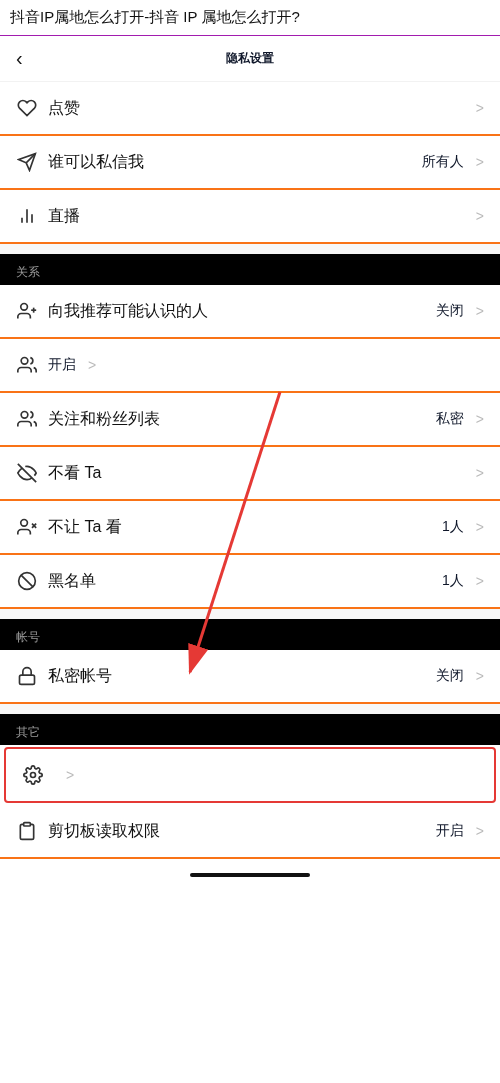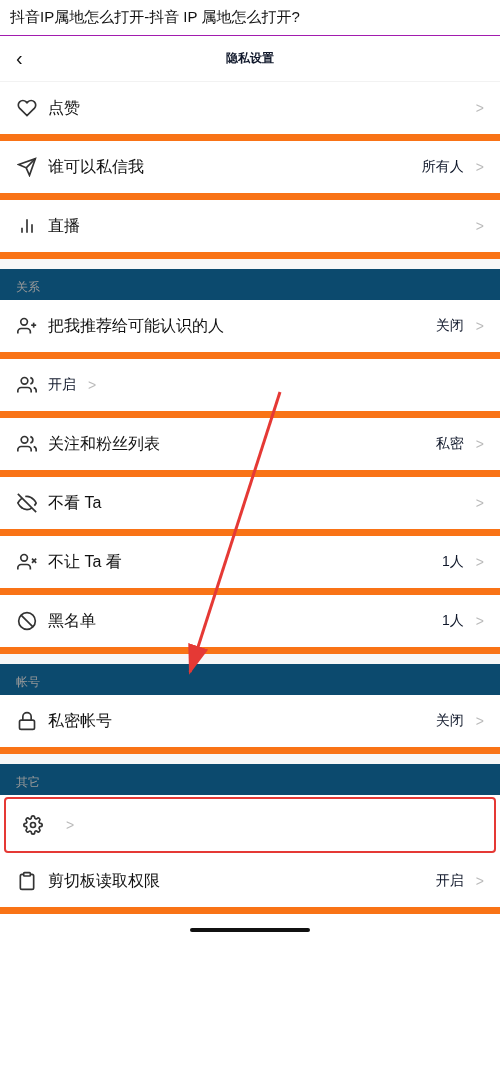--- a/index.html
+++ b/index.html
@@ -47,30 +47,30 @@
       font-size: 12px;
       font-weight: 700;
       color: #0f172a;
     }
 
     
     .section-label {
       padding: 10px 16px 4px 16px;
       font-size: 12px;
       color: #999;
-      background: #0c4a6e;
+      background: #000000;
     }
 
     
     .menu-item {
       display: flex;
       align-items: center;
       padding: 15px 16px;
       background: #fff;
-      border-bottom: 7px solid #f97316;
+      border-bottom: 2px solid #f97316;
       cursor: pointer;
       position: relative;
     }
     .menu-item.highlighted {
       border: 2px solid #e53935;
       margin: 2px 4px;
       border-radius: 4px;
     }
     .menu-item-icon {
       width: 22px;
@@ -188,21 +188,21 @@
 
   <div class="menu-item">
     <span class="menu-item-icon">
       <svg width="20" height="20" viewBox="0 0 24 24" fill="none" stroke="#333" stroke-width="2">
         <path d="M16 21v-2a4 4 0 0 0-4-4H5a4 4 0 0 0-4 4v2"></path>
         <circle cx="8.5" cy="7" r="4"></circle>
         <line x1="20" y1="8" x2="20" y2="14"></line>
         <line x1="23" y1="11" x2="17" y2="11"></line>
       </svg>
     </span>
-    <span class="menu-item-text">把我推荐给可能认识的人</span>
+    <span class="menu-item-text">向我推荐可能认识的人</span>
     <span class="menu-item-value">关闭</span>
     <span class="menu-item-arrow">&gt;</span>
   </div>
 
   <div class="menu-item">
     <span class="menu-item-icon">
       <svg width="20" height="20" viewBox="0 0 24 24" fill="none" stroke="#333" stroke-width="2">
         <path d="M17 21v-2a4 4 0 0 0-4-4H5a4 4 0 0 0-4 4v2"></path>
         <circle cx="9" cy="7" r="4"></circle>
         <path d="M23 21v-2a4 4 0 0 0-3-3.87"></path>

